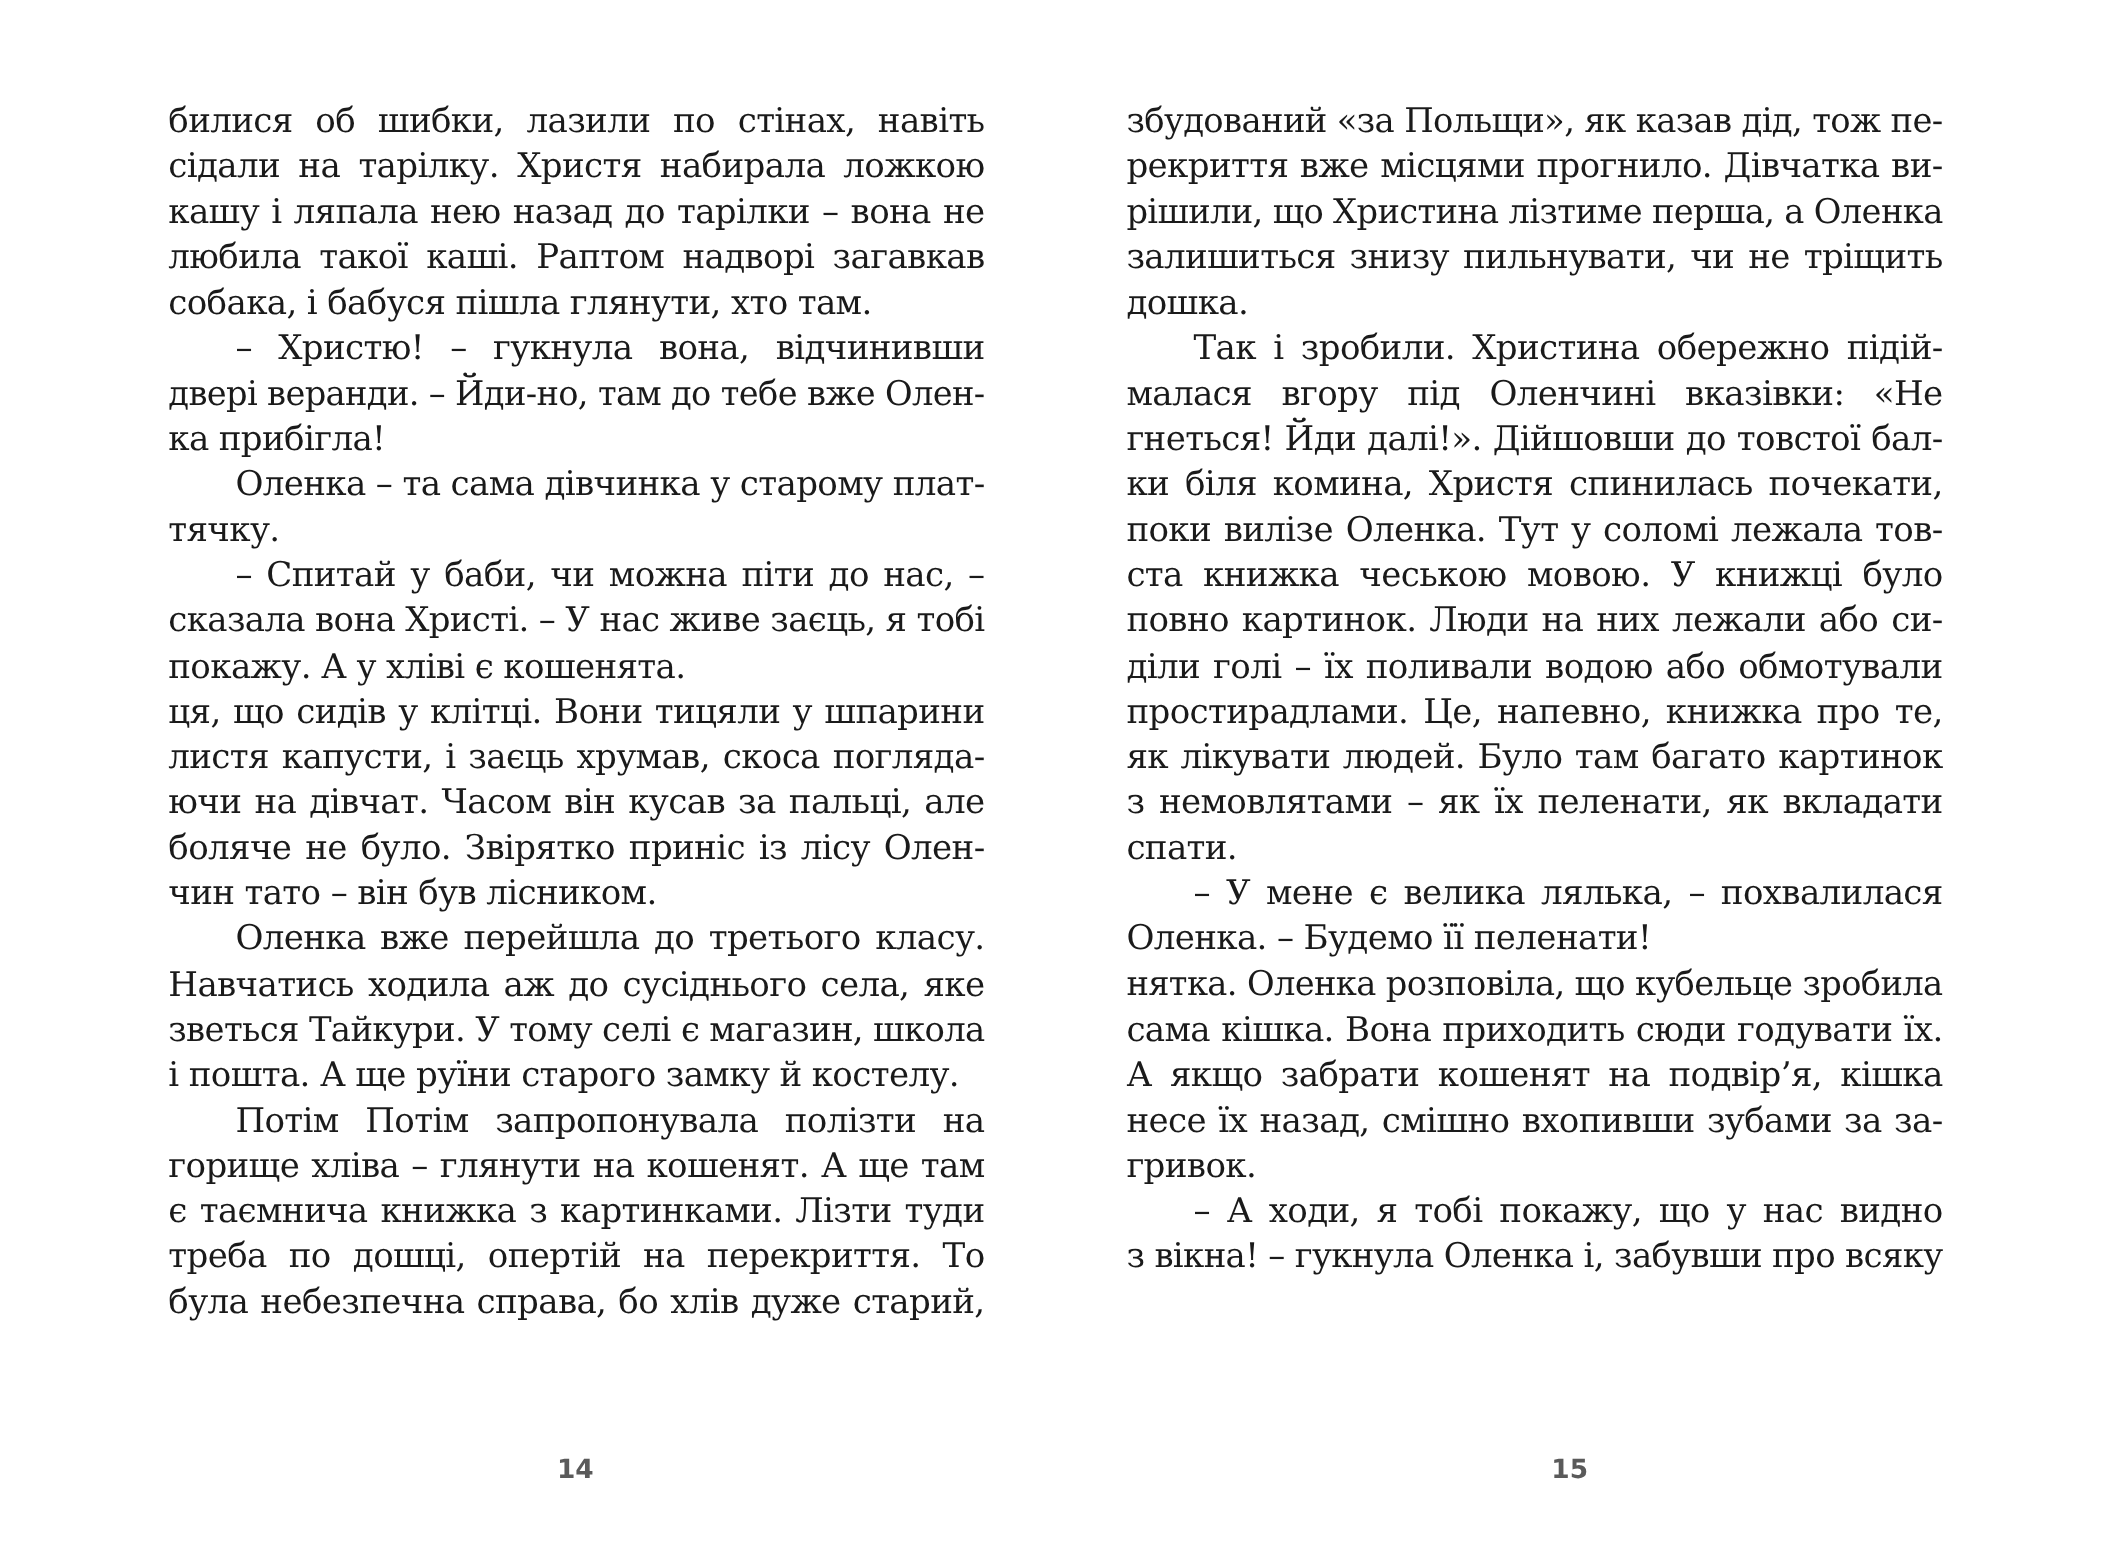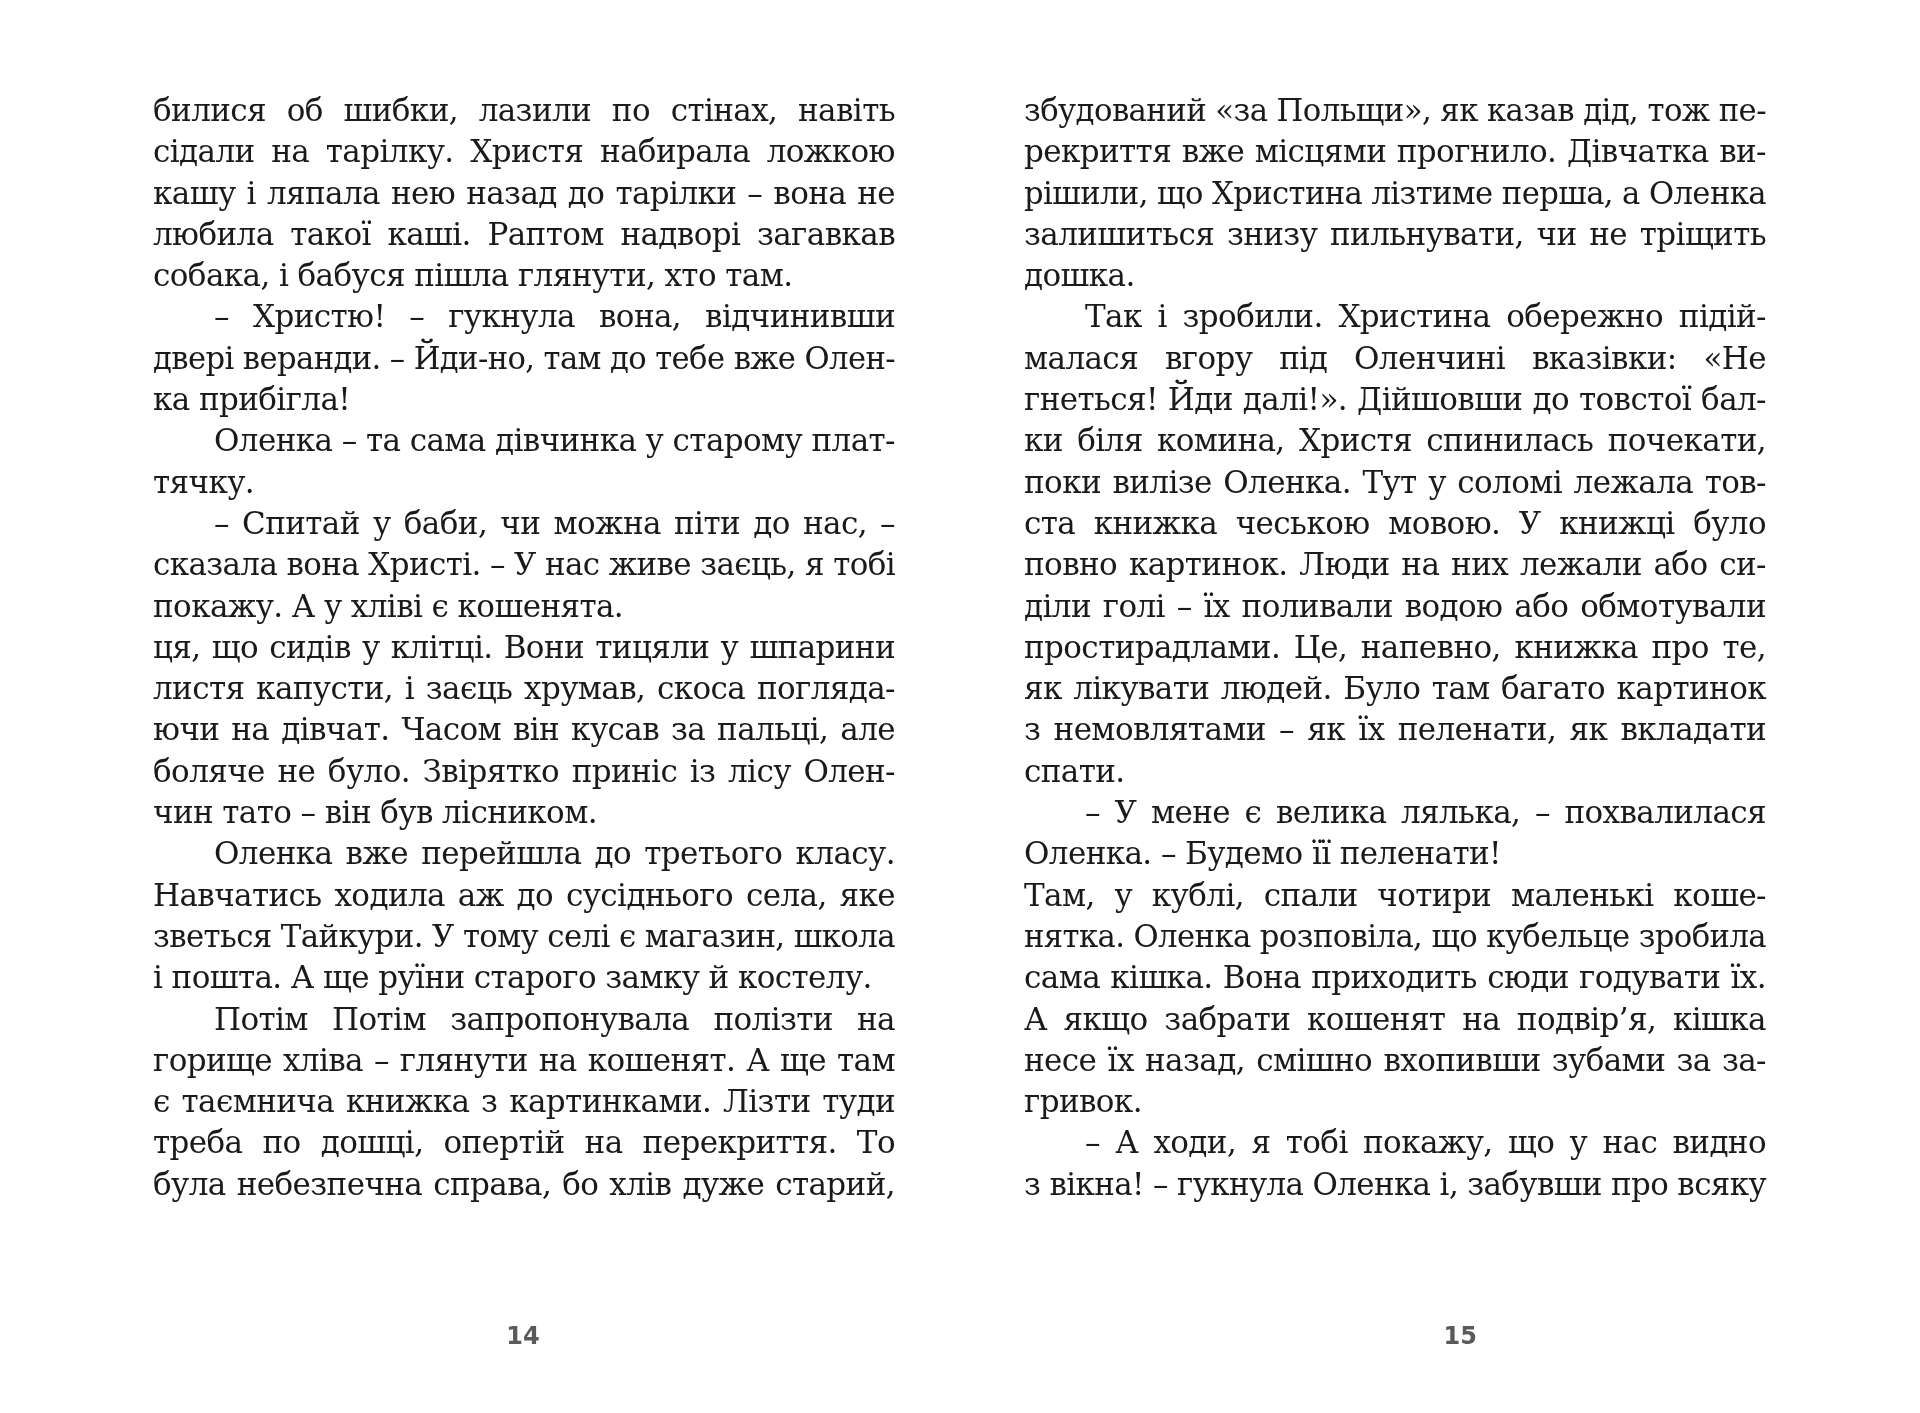--- a/index.html
+++ b/index.html
@@ -43,21 +43,21 @@
       top: 1316px;
       width: 100px;
       text-align: center;
       font-family: "DejaVu Sans", "Liberation Sans", sans-serif;
       font-weight: bold;
       font-size: 24px;
       color: #5a5a5a;
       line-height: 40px;
     }
     #page-number-left { left: 473px; }
-    #page-number-right { left: 1377px; text-align: right; }
+    #page-number-right { left: 1377px; }
   </style>
 </head>
 <body>
 
 <div id="page-left" class="page">
     <div class="line">билися об шибки, лазили по стінах, навіть</div>
     <div class="line">сідали на тарілку. Христя набирала ложкою</div>
     <div class="line">кашу і ляпала нею назад до тарілки – вона не</div>
     <div class="line">любила такої каші. Раптом надворі загавкав</div>
     <div class="line last">собака, і бабуся пішла глянути, хто там.</div>
@@ -99,21 +99,20 @@
     <div class="line">поки вилізе Оленка. Тут у соломі лежала тов-</div>
     <div class="line">ста книжка чеською мовою. У книжці було</div>
     <div class="line">повно картинок. Люди на них лежали або си-</div>
     <div class="line">діли голі – їх поливали водою або обмотували</div>
     <div class="line">простирадлами. Це, напевно, книжка про те,</div>
     <div class="line">як лікувати людей. Було там багато картинок</div>
     <div class="line">з немовлятами – як їх пеленати, як вкладати</div>
     <div class="line last">спати.</div>
     <div class="line indent">– У мене є велика лялька, – похвалилася</div>
     <div class="line last">Оленка. – Будемо її пеленати!</div>
-    <div class="line">Там, у кублі, спали чотири маленькі коше-</div>
     <div class="line" style="text-align-last: left; text-align: left; transform: scaleX(0.9894); width: 749.937px;">нятка. Оленка розповіла, що кубельце зробила</div>
     <div class="line">сама кішка. Вона приходить сюди годувати їх.</div>
     <div class="line">А якщо забрати кошенят на подвір’я, кішка</div>
     <div class="line">несе їх назад, смішно вхопивши зубами за за-</div>
     <div class="line last">гривок.</div>
     <div class="line indent">– А ходи, я тобі покажу, що у нас видно</div>
     <div class="line" style="text-align-last: left; text-align: left; transform: scaleX(0.9959); width: 745.047px;">з вікна! – гукнула Оленка і, забувши про всяку</div>
   </div>
 <div id="page-number-right" class="page-number">15</div>
 

